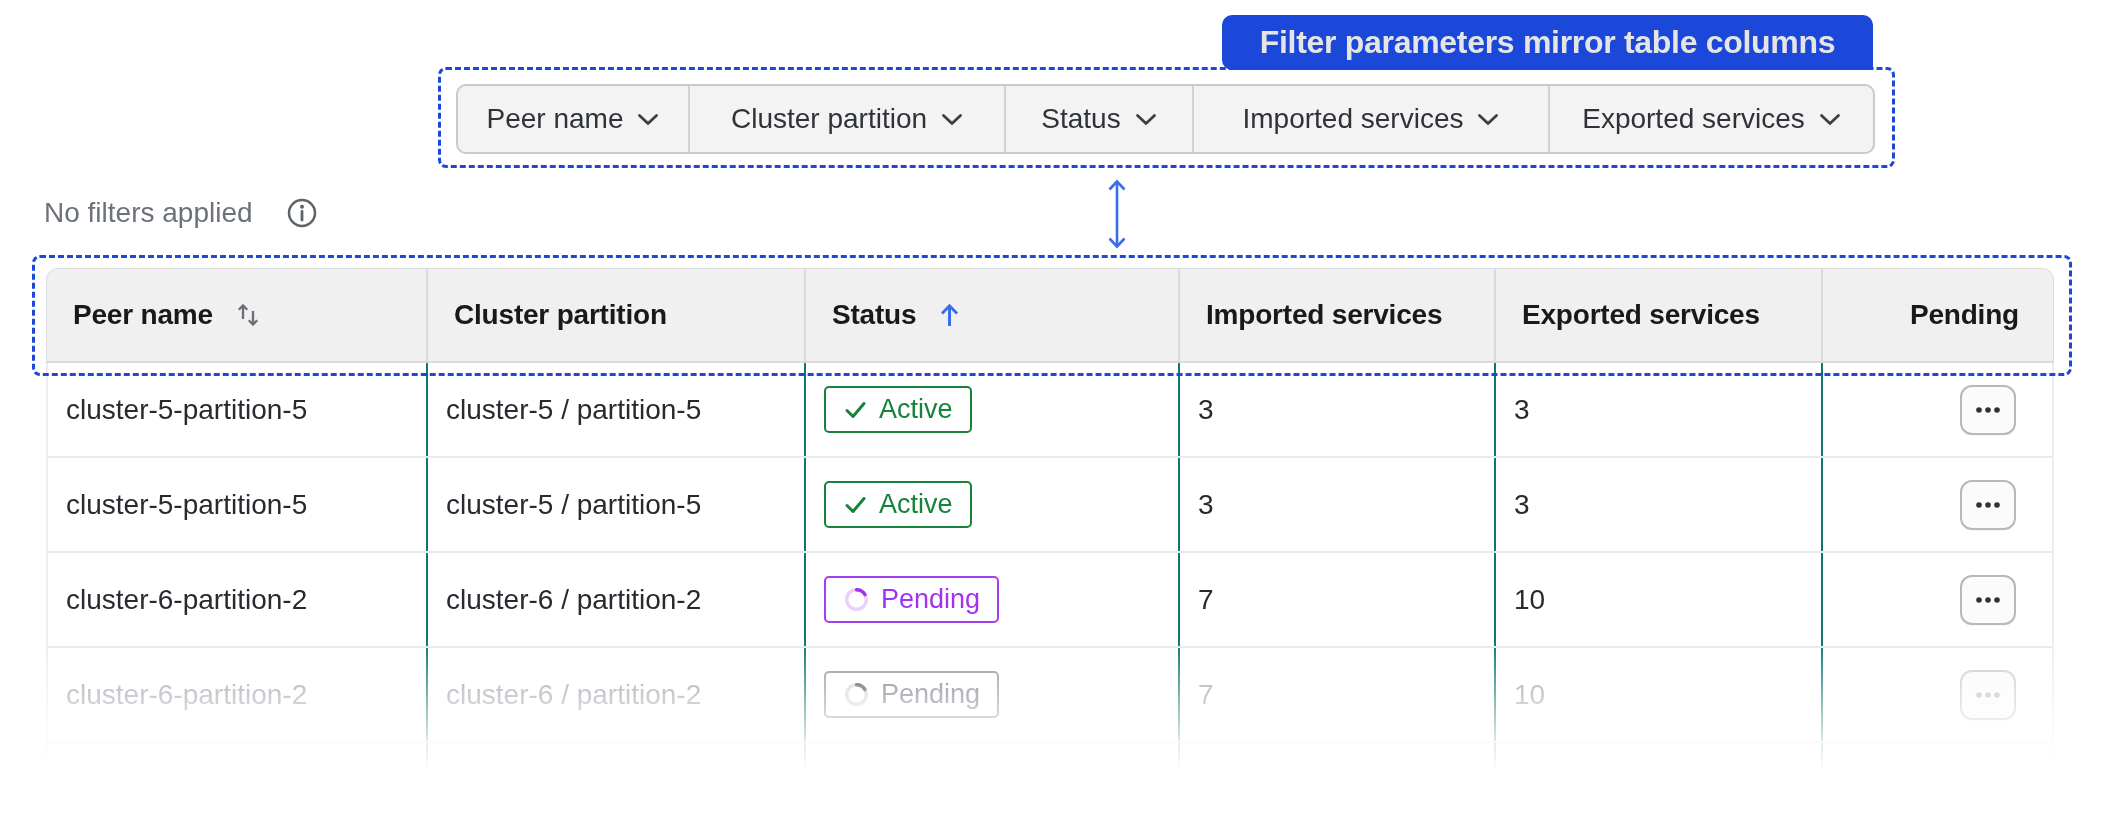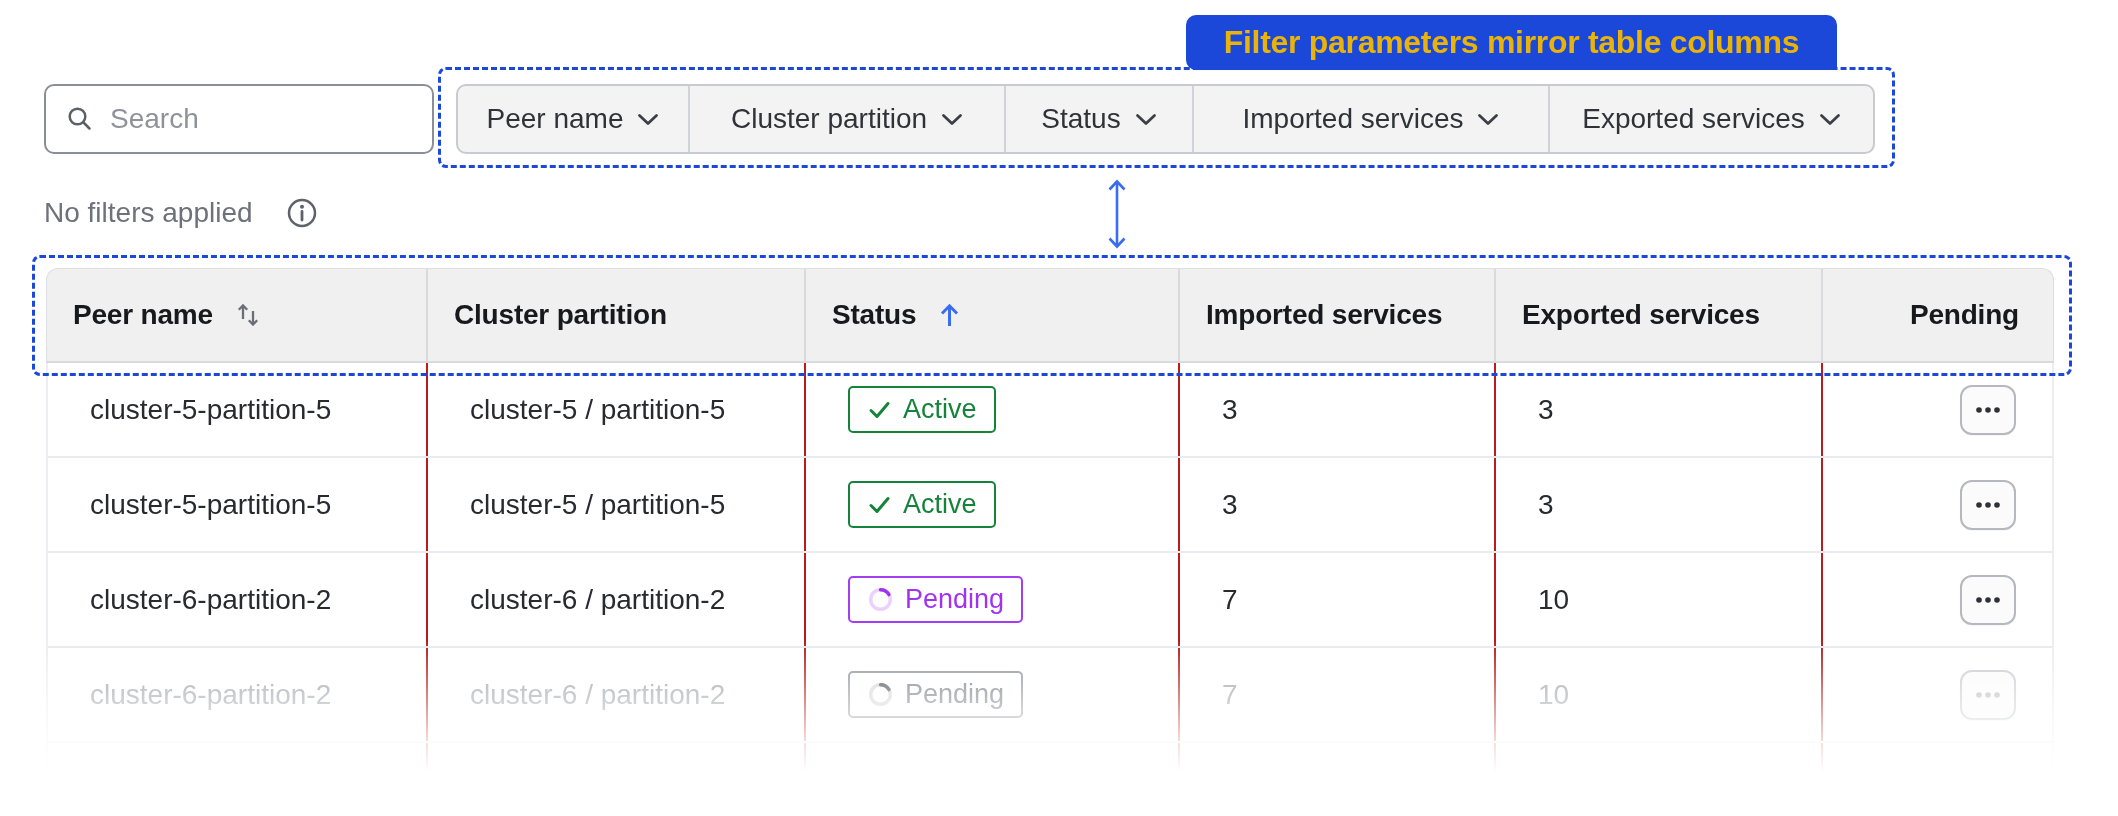--- a/index.html
+++ b/index.html
@@ -2,22 +2,22 @@
 <html style="--accent: #1b48d8; --accent-light: #3a6cf0; --green: #15833a; --purple: #a53df2; --purple-text: #a133f0; --gray-badge: #767b84; --gray-badge-border: #8f949c;"><head>
 <meta charset="utf-8">
 <style>
   * { margin:0; padding:0; box-sizing:border-box; }
   html,body { background:#fff; }
   body { font-family:"Liberation Sans","DejaVu Sans",sans-serif; }
   .canvas { position:relative; width:2118px; height:816px; background:#fff; overflow:hidden; }
 
   
   .banner {
-    position:absolute; left:1186px; top:15px; width:651px; height:55px;
-    background:var(--accent); color:#eab308; border-radius:10px 10px 0 10px;
+    position:absolute; left:1222px; top:15px; width:651px; height:55px;
+    background:var(--accent); color:#e5e5e5; border-radius:10px 10px 0 10px;
     display:flex; align-items:center; justify-content:center;
     font-size:32px; font-weight:700; letter-spacing:-0.3px; z-index:6;
   }
 
   
   .dash-box { position:absolute; border:3px dashed var(--accent); border-radius:8px; pointer-events:none; z-index:5; }
   .dash-filter { left:438px; top:67px; width:1457px; height:101px; }
   .dash-table  { left:32px; top:255px; width:2040px; height:121px; }
 
   .annot-arrow { position:absolute; left:1097px; top:176px; z-index:5; }
@@ -68,22 +68,22 @@
   .th svg { display:none; }
   .th[data-sort="both"] svg.icon-sort-both { display:block; }
   .th[data-sort="asc"]  svg.icon-sort-asc  { display:block; }
 
   .tbody { border-left:2px solid #eceef1; border-right:2px solid #eceef1; }
   .trow {
     display:grid; grid-template-columns:380px 378px 374px 316px 327px 1fr;
     height:95px; border-bottom:2px solid #e8eaed; background:#fff;
   }
   .td {
-    display:flex; align-items:center; padding-left:42px;
-    font-size:28px; color:#272a2e; border-right:2px solid #b91c1c; overflow:hidden;
+    display:flex; align-items:center; padding-left:18px;
+    font-size:28px; color:#272a2e; border-right:2px solid #0f766e; overflow:hidden;
     white-space:nowrap;
   }
   .td:last-child { border-right:none; justify-content:flex-end; padding-right:36px; padding-left:0; }
   .trow[data-faded="true"] .td { color:#9ba0a8; }
   .trow.ghost { height:47px; border-bottom:none; }
 
   
   .badge {
     display:inline-flex; align-items:center; gap:11px; height:47px; padding:0 17px;
     border:2.5px solid; border-radius:5px; font-size:27px; font-weight:500; white-space:nowrap;
@@ -118,27 +118,20 @@
 
   <div class="dash-box dash-filter"></div>
   <div class="dash-box dash-table"></div>
 
   <svg class="annot-arrow" width="40" height="76" viewBox="0 0 40 76">
     <line x1="20" y1="7" x2="20" y2="69" stroke="var(--accent-light)" stroke-width="2.6"></line>
     <polyline points="12.5,13.5 20,5.5 27.5,13.5" fill="none" stroke="var(--accent-light)" stroke-width="2.6"></polyline>
     <polyline points="12.5,62.5 20,70.5 27.5,62.5" fill="none" stroke="var(--accent-light)" stroke-width="2.6"></polyline>
   </svg>
 
-  <div class="search-wrap">
-    <svg width="28" height="28" viewBox="0 0 28 28">
-      <circle cx="11.5" cy="11.5" r="7.8" fill="none" stroke="#5b5f66" stroke-width="2.5"></circle>
-      <line x1="17.5" y1="17.5" x2="23.5" y2="23.5" stroke="#5b5f66" stroke-width="2.5" stroke-linecap="round"></line>
-    </svg>
-    <input type="text" placeholder="Search" style="">
-  </div>
 
   <div class="chip-group">
     <div class="chip">
       <span>Peer name</span>
       <svg width="22" height="13" viewBox="0 0 22 13">
           <polyline points="2.5,2.5 11,10.5 19.5,2.5" fill="none" stroke="#3c4046" stroke-width="2.8" stroke-linecap="round" stroke-linejoin="round"></polyline>
         </svg>
     </div>
     <div class="chip">
       <span>Cluster partition</span>

